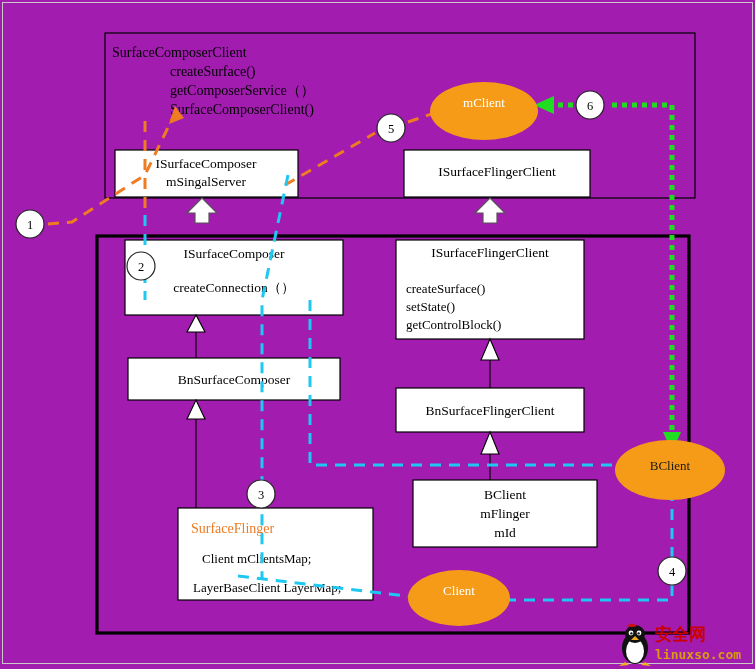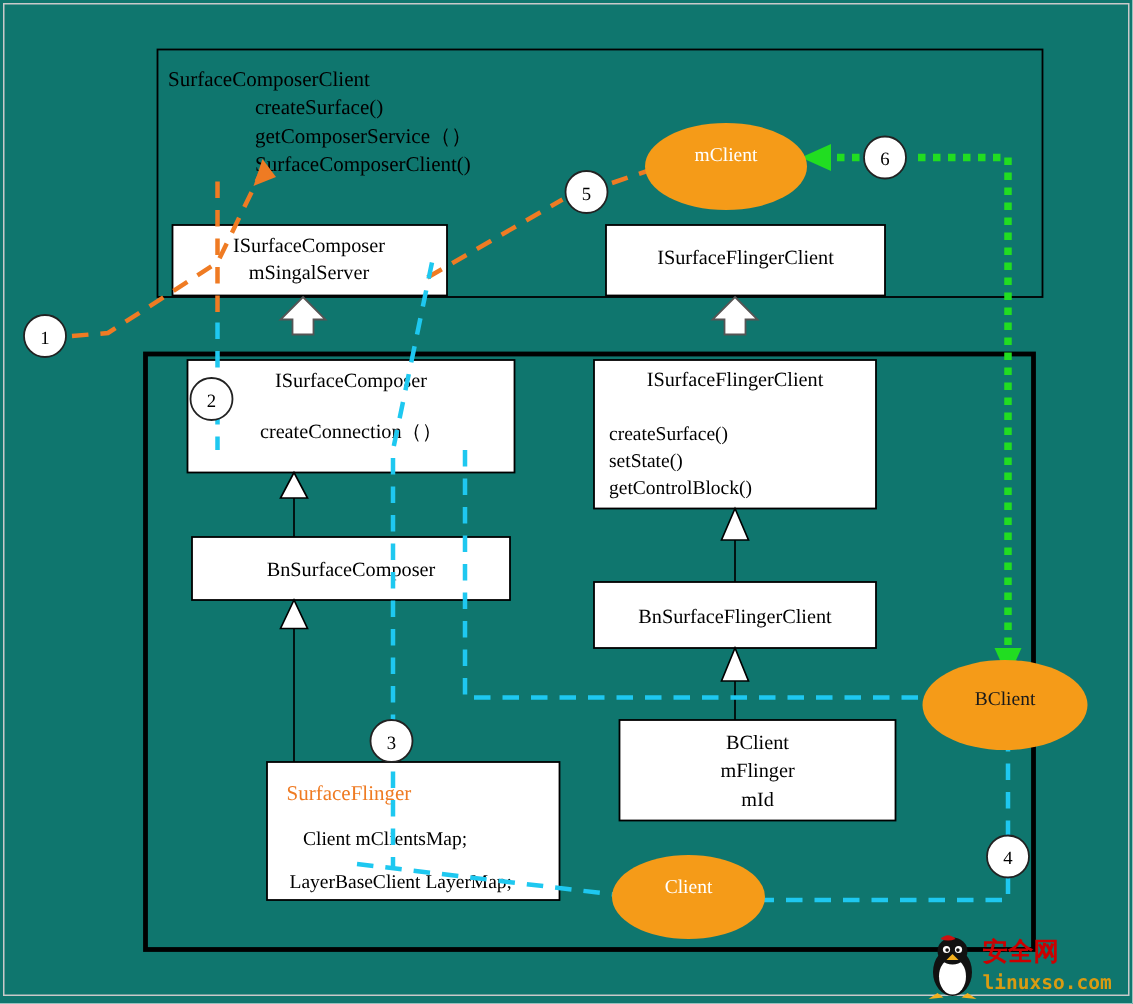--- a/index.html
+++ b/index.html
@@ -7,21 +7,21 @@
     padding: 0;
     background: #ffffff;
   }
   body {
     font-family: "Liberation Serif", "DejaVu Serif", serif;
   }
   #canvas {
     position: relative;
     width: 755px;
     height: 669px;
-    background: #0f766e;
+    background: #a21caf;
     overflow: hidden;
   }
   #diagram-svg {
     position: absolute;
     top: 0;
     left: 0;
     width: 755px;
     height: 669px;
   }
   .box-label {

